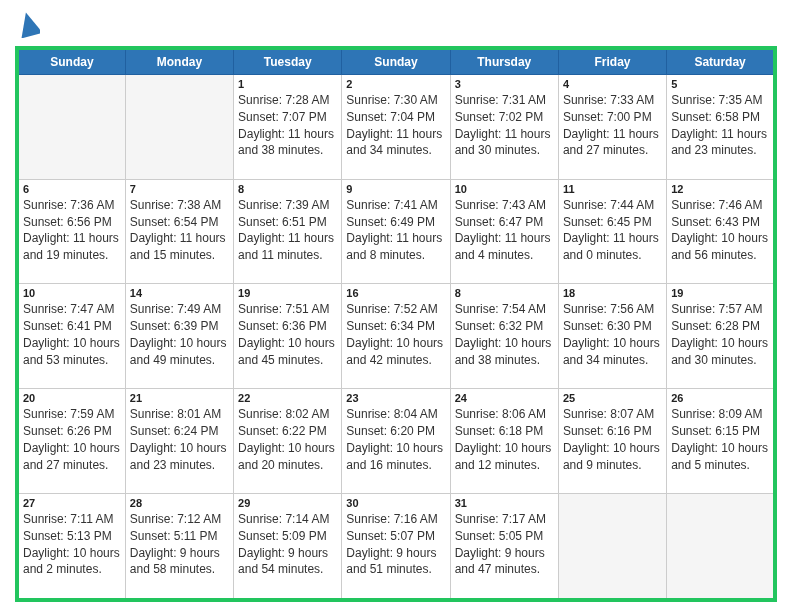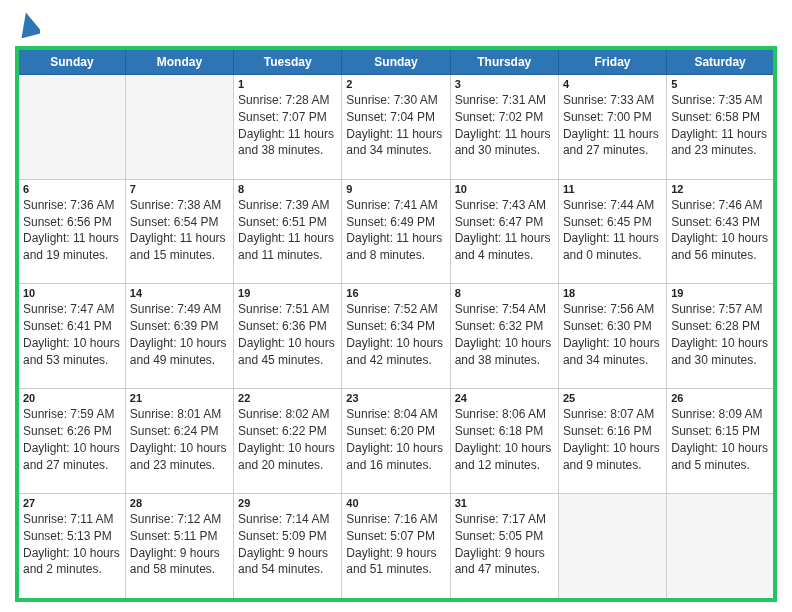--- a/index.html
+++ b/index.html
@@ -253,21 +253,21 @@
           </td>
           <td>
             <span class="day-num">28</span>
             <div class="day-info">Sunrise: 7:12 AM<br>Sunset: 5:11 PM<br>Daylight: 9 hours and 58 minutes.</div>
           </td>
           <td>
             <span class="day-num">29</span>
             <div class="day-info">Sunrise: 7:14 AM<br>Sunset: 5:09 PM<br>Daylight: 9 hours and 54 minutes.</div>
           </td>
           <td>
-            <span class="day-num">40</span>
+            <span class="day-num">30</span>
             <div class="day-info">Sunrise: 7:16 AM<br>Sunset: 5:07 PM<br>Daylight: 9 hours and 51 minutes.</div>
           </td>
           <td>
             <span class="day-num">31</span>
             <div class="day-info">Sunrise: 7:17 AM<br>Sunset: 5:05 PM<br>Daylight: 9 hours and 47 minutes.</div>
           </td>
           <td class="empty"></td>
           <td class="empty"></td>
         </tr>
       </tbody>

